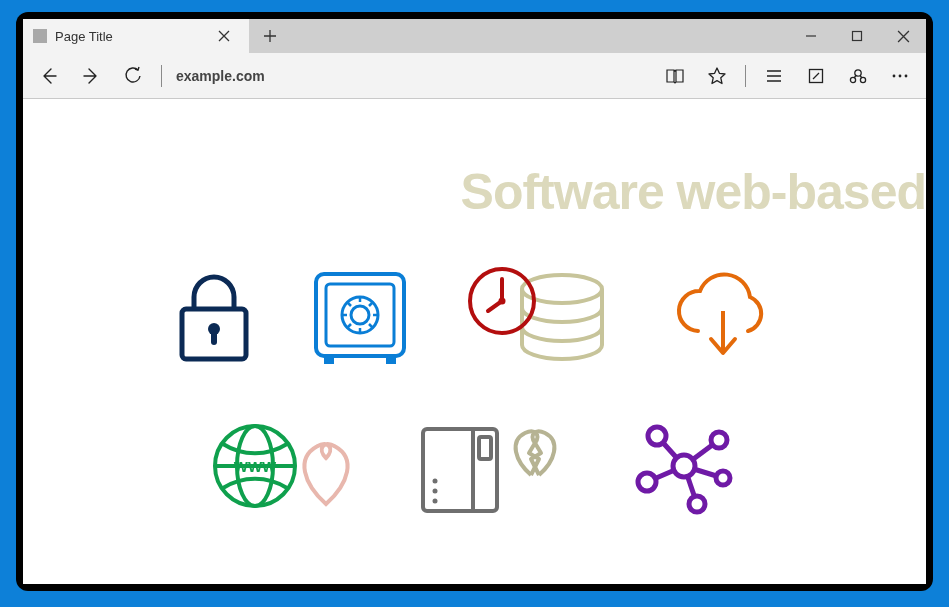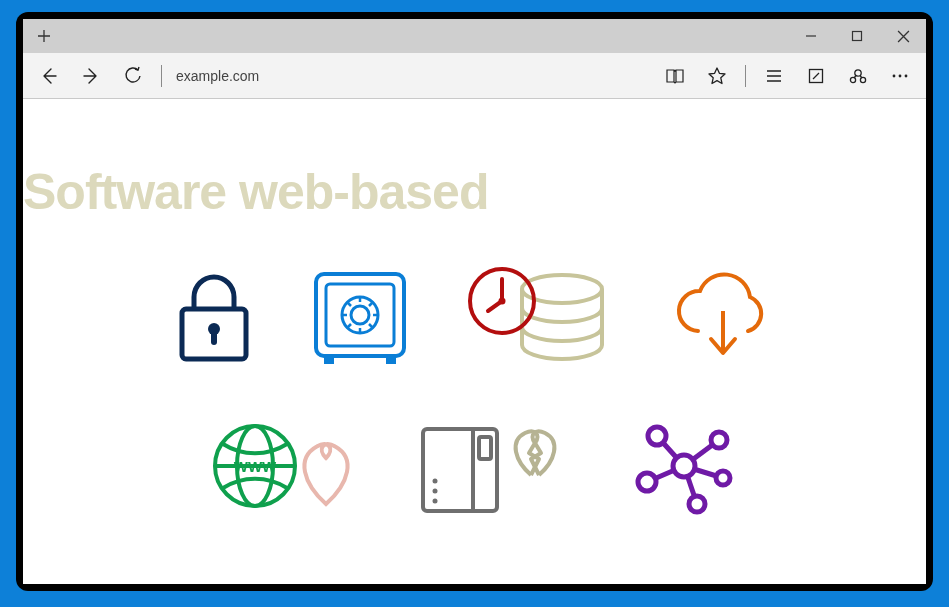--- a/index.html
+++ b/index.html
@@ -72,31 +72,32 @@
     color:#333;
   }
   .sep {
     width:1px; height:22px; background:#8a8a8a; margin: 0 6px;
   }
   .addr {
     flex: 1;
     font-size: 14px;
     color:#444;
     padding-left: 6px;
+    font-weight: bold;
   }
   .content {
     flex:1;
     background:#fff;
     position: relative;
     overflow:hidden;
   }
   .heading {
     position:absolute;
     top: 64px; left:0; right:0;
-    text-align:left;
+    text-align:right;
     font-size: 50px;
     font-weight: 800;
     color: #dcd9bc;
     letter-spacing: -1px;
   }
   .row1, .row2 {
     position:absolute;
     left: 0; right:0;
     display:flex;
     justify-content:center;
@@ -107,20 +108,29 @@
   .cell { position:relative; }
   svg { display:block; }
 </style>
 </head>
 <body>
 
 <div class="frame">
   <div class="window">
 
     <div class="tabbar">
+      <div class="tab">
+        <div class="favicon"></div>
+        <div class="title">Page Title</div>
+        <div class="close">
+          <svg width="12" height="12" viewBox="0 0 12 12">
+              <path d="M1 1 L11 11 M11 1 L1 11" stroke="#333" stroke-width="1.3" fill="none"></path>
+            </svg>
+        </div>
+      </div>
       <div class="newtab">
         <svg width="14" height="14" viewBox="0 0 14 14">
             <path d="M7 1 V13 M1 7 H13" stroke="#333" stroke-width="1.3" fill="none"></path>
           </svg>
       </div>
       <div class="wincontrols">
         <div class="btn">
           <svg width="12" height="12" viewBox="0 0 12 12">
               <path d="M1 6 H11" stroke="#333" stroke-width="1.2"></path>
             </svg>

